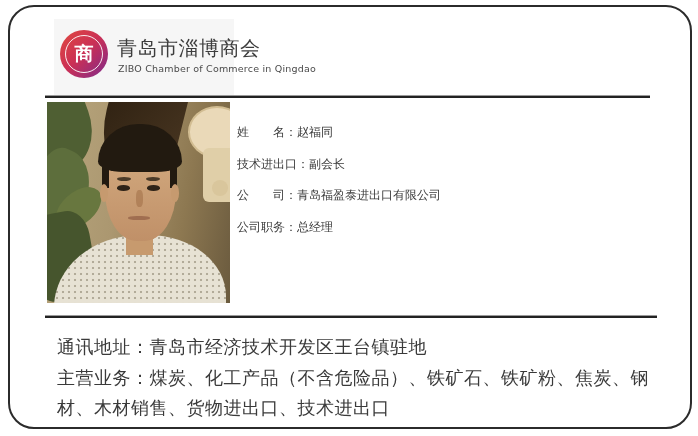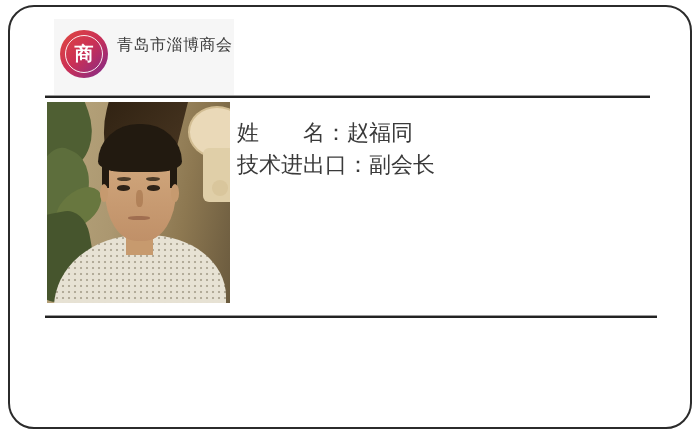--- a/index.html
+++ b/index.html
@@ -27,21 +27,21 @@
   }
   .seal-char{
     position:absolute;left:0;top:0;width:100%;height:100%;
     display:flex;align-items:center;justify-content:center;
     color:#fff;font-size:19px;font-weight:bold;
     font-family:"DejaVu Sans","Liberation Sans",sans-serif;
   }
   .org-zh{
     position:absolute;left:107px;top:28px;width:320px;
     font-family:"DejaVu Sans","Liberation Sans",sans-serif;
-    font-size:16px;letter-spacing:0.5px;color:#3d3d3d;font-weight:500;
+    font-size:20px;letter-spacing:0.5px;color:#3d3d3d;font-weight:500;
   }
   .org-en{
     position:absolute;left:108px;top:56px;width:320px;
     font-family:"DejaVu Sans","Liberation Sans",sans-serif;
     font-size:9.5px;color:#4a4a4a;letter-spacing:0.2px;
   }
   .divider{position:absolute;height:2px;background:#222;box-shadow:0 -1px 0 #9a9a9a;}
   .divider-top{left:35px;top:89px;width:605px;}
   .divider-bottom{left:35px;top:309px;width:612px;}
   
@@ -81,41 +81,42 @@
   .ear-l{left:29%;top:41%;width:4.5%;height:9%;background:#c69a6f;border-radius:50%;}
   .ear-r{left:67.5%;top:41%;width:4.5%;height:9%;background:#c69a6f;border-radius:50%;}
   .brow-l{left:38%;top:37.5%;width:8%;height:2%;background:#4a3a28;border-radius:50%;}
   .brow-r{left:54%;top:37.5%;width:8%;height:2%;background:#4a3a28;border-radius:50%;}
   .eye-l{left:38.5%;top:41.5%;width:7%;height:2.8%;background:#2e2318;border-radius:50%;}
   .eye-r{left:54.5%;top:41.5%;width:7%;height:2.8%;background:#2e2318;border-radius:50%;}
   .nose{left:48.8%;top:44%;width:3.4%;height:8%;background:rgba(150,100,60,.45);border-radius:40%;}
   .mouth{left:44.5%;top:56.5%;width:12%;height:2.2%;background:#a06e50;border-radius:40%;}
   
   .fields{position:absolute;left:227px;top:110px;width:420px;}
-  .field-row{line-height:31.6px;font-size:22px;white-space:nowrap;}
+  .field-row{line-height:31.6px;font-size:12px;white-space:nowrap;}
   .field-label{color:#3a3a3a;}
   .field-value{color:#3a3a3a;}
   
   .footer{position:absolute;left:47px;top:325px;width:602px;
     font-size:18px;line-height:30.7px;letter-spacing:0.5px;}
   .footer p{margin:0;}
 </style>
 </head>
 <body>
 
 <div class="card">
 
   <div class="logo-box"></div>
 
   <div class="seal">
     <div class="seal-ring"></div>
     <div class="seal-char">商</div>
   </div>
 
   <div class="org-zh">青岛市淄博商会</div>
+  <div class="org-en">ZIBO Chamber of Commerce in Qingdao</div>
 
   <div class="divider divider-top"></div>
 
   <div class="photo">
     <div class="beam"></div>
     <div class="leaf1"></div>
     <div class="leaf2"></div>
     <div class="leaf4"></div>
     <div class="leaf3"></div>
     <div class="clock-head"></div>
@@ -137,18 +138,28 @@
     <div class="mouth"></div>
   </div>
 
   <div class="fields">
     <div class="field-row">
       <span class="field-label">姓　　名：</span><span class="field-value">赵福同</span>
     </div>
     <div class="field-row">
       <span class="field-label">技术进出口：</span><span class="field-value">副会长</span>
     </div>
+    <div class="field-row">
+      <span class="field-label">公　　司：</span><span class="field-value">青岛福盈泰进出口有限公司</span>
+    </div>
+    <div class="field-row">
+      <span class="field-label">公司职务：</span><span class="field-value">总经理</span>
+    </div>
   </div>
 
   <div class="divider divider-bottom"></div>
 
+  <div class="footer">
+    <p><span>通讯地址：</span><span>青岛市经济技术开发区王台镇驻地</span></p>
+    <p><span>主营业务：</span><span>煤炭、化工产品（不含危险品）、铁矿石、铁矿粉、焦炭、钢材、木材销售、货物进出口、技术进出口</span></p>
+  </div>
 
 </div>
 
 </body></html>

